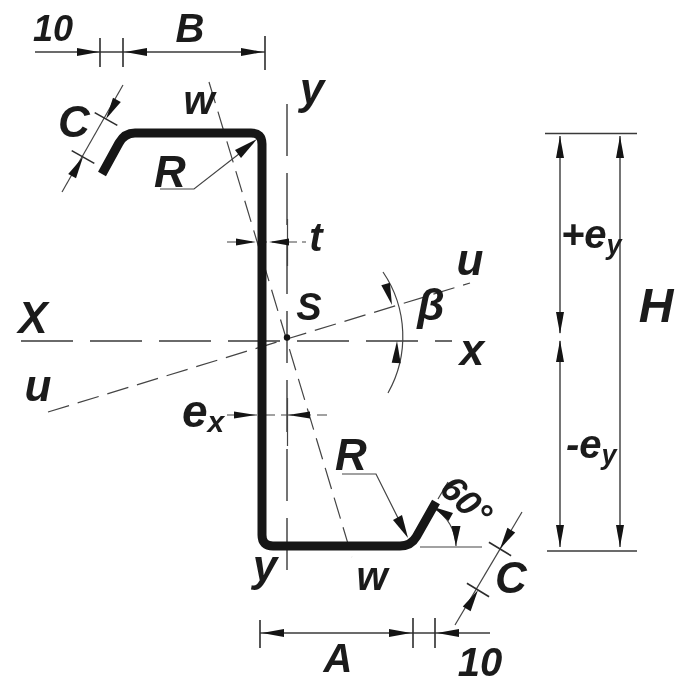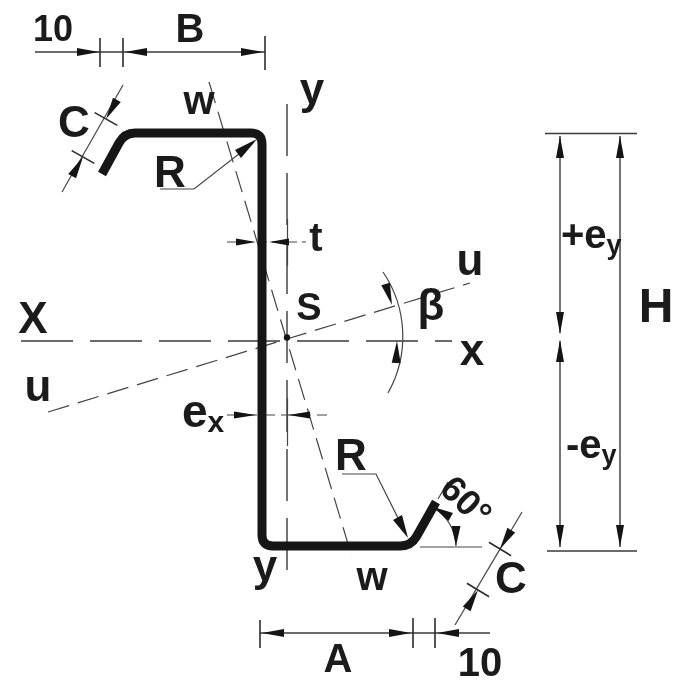--- a/index.html
+++ b/index.html
@@ -1,16 +1,16 @@
 <!DOCTYPE html>
 <html><head>
 <meta charset="utf-8">
 <style>
   html,body{margin:0;padding:0;background:#ffffff;}
-  #stage{position:relative;width:680px;height:690px;background:#ffffff;overflow:hidden;}
+  #stage{position:relative;width:680px;height:690px;background:#ffffff;overflow:hidden;font-style:italic;}
   svg{position:absolute;left:0;top:0;}
   .thin{stroke:#3a3a3a;stroke-width:1.4;fill:none;}
   .thin2{stroke:#444444;stroke-width:1.2;fill:none;}
   .tick{stroke:#2c2c2c;stroke-width:1.6;fill:none;}
   .ah{fill:#141414;stroke:none;}
   .profile{stroke:#161616;stroke-width:9;fill:none;stroke-linejoin:round;stroke-linecap:butt;}
   .t{font-family:"Liberation Sans","DejaVu Sans",sans-serif;font-weight:700;fill:#1b1b1b;}
   .anch{text-anchor:middle;}
 </style>
 </head>

